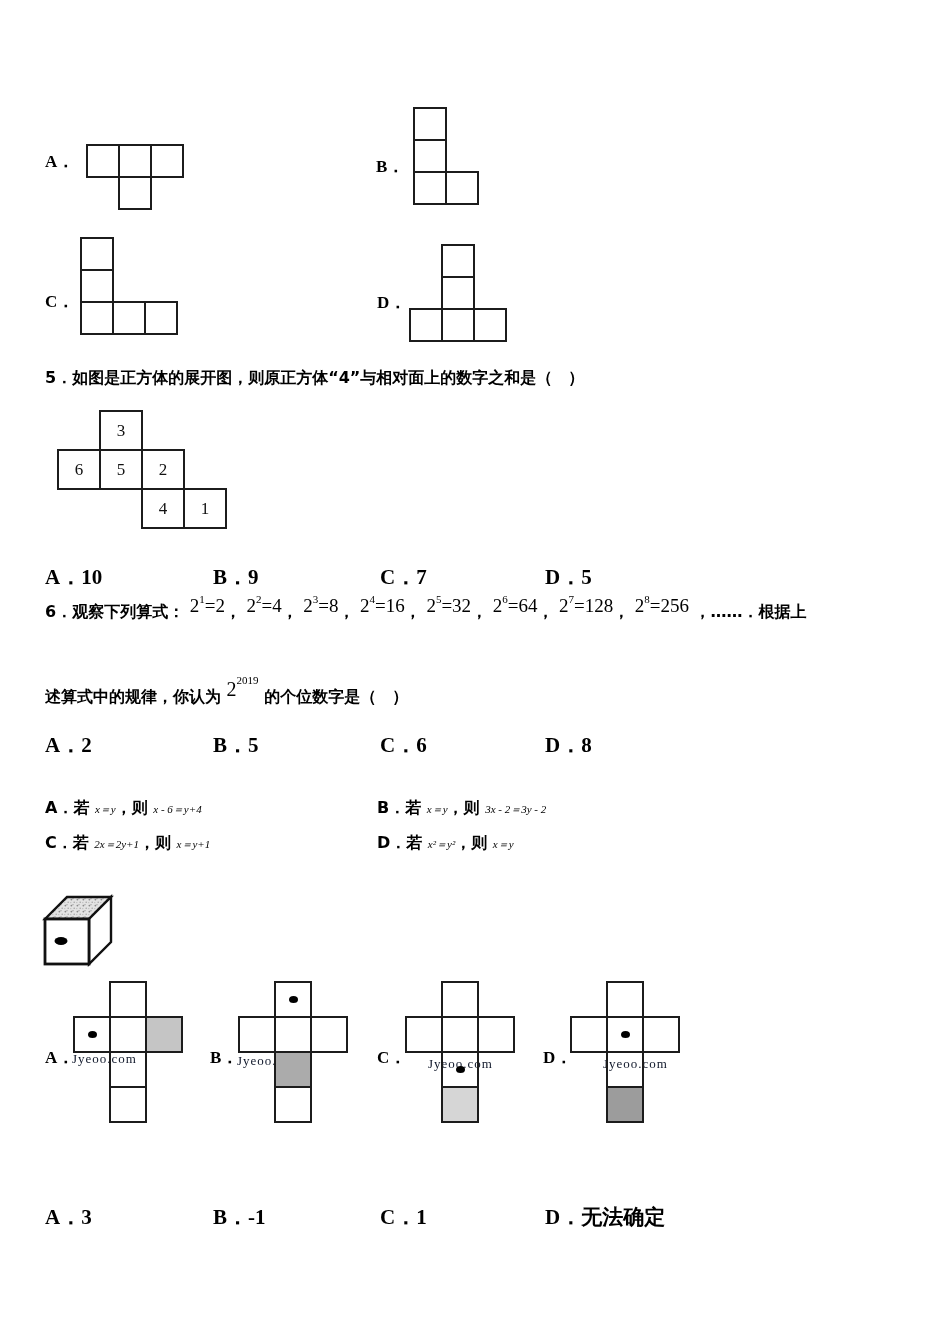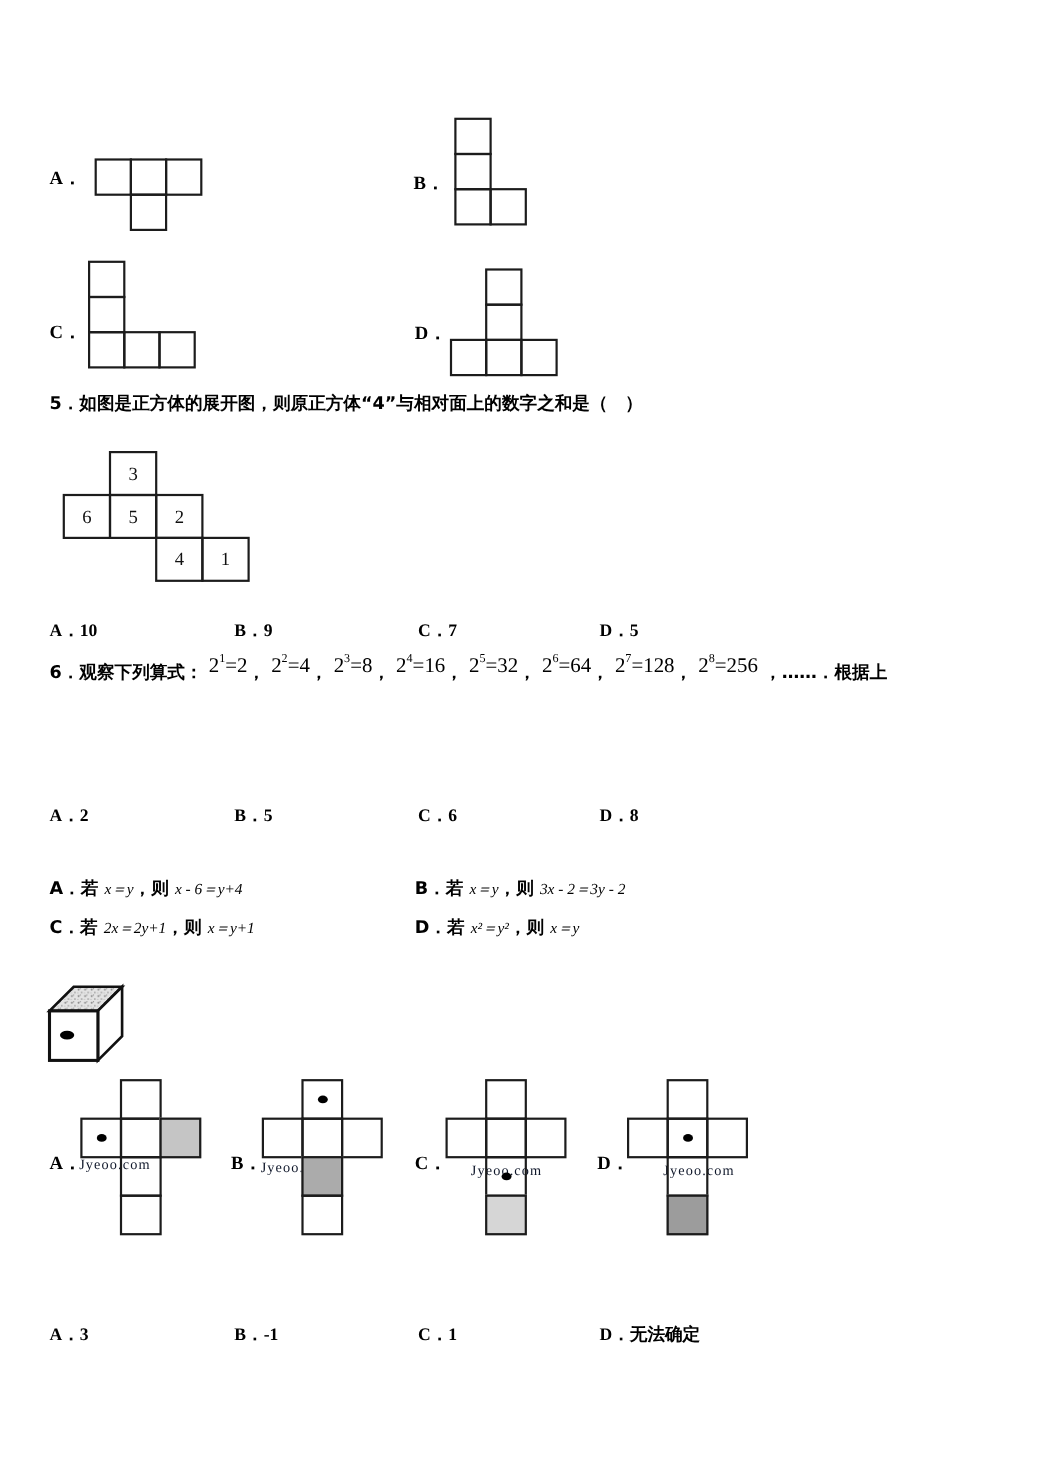--- a/index.html
+++ b/index.html
@@ -2,34 +2,34 @@
 <html><head>
 <meta charset="utf-8">
 <style>
   * { margin:0; padding:0; box-sizing:border-box; }
   html,body { background:#ffffff; }
   .page { position:relative; width:950px; height:1344px; background:#ffffff;
           color:#000; font-family:"DejaVu Sans",sans-serif; overflow:hidden; }
   .abs { position:absolute; }
   .cn { font-weight:700; font-size:16px; white-space:nowrap; }
   .letter { font-family:"Liberation Serif",serif; font-weight:700; font-size:17px; }
-  .ans { position:absolute; font-family:"Liberation Serif",serif; font-weight:700; font-size:16px; white-space:nowrap; }
+  .ans { position:absolute; font-family:"Liberation Serif",serif; font-weight:700; font-size:21px; white-space:nowrap; }
   .shape { position:absolute; }
   .cell { position:absolute; border:2px solid #1c1c1c; display:flex; align-items:center;
           justify-content:center; font-family:"Liberation Serif",serif; font-size:17px; color:#111; }
   .dot { width:9px; height:7px; background:#000; border-radius:50%; display:block; }
   .mline { white-space:nowrap; }
   .mterm { font-family:"Liberation Serif",serif; font-size:19px; font-weight:400;
            position:relative; top:-5px; display:inline-block; }
   .mterm sup { font-size:11px; position:relative; top:-2px; }
   .mterm.big { font-size:20px; top:-6px; }
   .mterm.big sup { font-size:11px; top:-4px; }
   .msep { font-weight:700; font-size:16px; }
   .imath { font-family:"Liberation Serif",serif; font-style:italic; font-weight:400;
-           font-size:14px; display:inline-block; }
+           font-size:11px; display:inline-block; }
   .imath.raised { font-size:18px; position:relative; top:-8px; padding:0 3px; }
   .watermark { position:absolute; color:#0f172a; font-size:13px; letter-spacing:1px;
                font-family:"Liberation Serif",serif; }
 </style>
 </head>
 <body>
 
 <div class="page">
 
   <span class="abs letter" style="left:45px; top:150px">A．</span>
@@ -59,21 +59,21 @@
 
   <span class="abs letter" style="left:377px; top:291px">D．</span>
   <div class="shape" style="left: 409px; top: 244px;">
       <div class="cell" style="left: 32px; top: 0px; width: 34px; height: 34px;"></div>
       <div class="cell" style="left: 32px; top: 32px; width: 34px; height: 34px;"></div>
       <div class="cell" style="left: 0px; top: 64px; width: 34px; height: 34px;"></div>
       <div class="cell" style="left: 32px; top: 64px; width: 34px; height: 34px;"></div>
       <div class="cell" style="left: 64px; top: 64px; width: 34px; height: 34px;"></div>
     </div>
 
-  <div class="abs cn" style="left:45px; top:357px">5．如图是正方体的展开图，则原正方体“4”与相对面上的数字之和是（　）</div>
+  <div class="abs cn" style="left:45px; top:368px">5．如图是正方体的展开图，则原正方体“4”与相对面上的数字之和是（　）</div>
   <div class="shape" style="left: 57px; top: 410px;">
       <div class="cell" style="left: 42px; top: 0px; width: 44px; height: 41px;">3</div>
       <div class="cell" style="left: 0px; top: 39px; width: 44px; height: 41px;">6</div>
       <div class="cell" style="left: 42px; top: 39px; width: 44px; height: 41px;">5</div>
       <div class="cell" style="left: 84px; top: 39px; width: 44px; height: 41px;">2</div>
       <div class="cell" style="left: 84px; top: 78px; width: 44px; height: 41px;">4</div>
       <div class="cell" style="left: 126px; top: 78px; width: 44px; height: 41px;">1</div>
     </div>
   <div>
     <span class="ans" style="left:45px;  top:563px">A．10</span>
@@ -88,20 +88,25 @@
     <span class="mterm"><span>2</span><sup>2</sup><span>=4</span></span><span class="msep">，</span>
     <span class="mterm"><span>2</span><sup>3</sup><span>=8</span></span><span class="msep">，</span>
     <span class="mterm"><span>2</span><sup>4</sup><span>=16</span></span><span class="msep">，</span>
     <span class="mterm"><span>2</span><sup>5</sup><span>=32</span></span><span class="msep">，</span>
     <span class="mterm"><span>2</span><sup>6</sup><span>=64</span></span><span class="msep">，</span>
     <span class="mterm"><span>2</span><sup>7</sup><span>=128</span></span><span class="msep">，</span>
     <span class="mterm"><span>2</span><sup>8</sup><span>=256</span></span>
     <span>，……．根据上</span>
   </div>
 
+  <div class="abs cn mline" style="left:45px; top:684px">
+    <span>述算式中的规律，你认为</span>
+    <span class="mterm big"><span>2</span><sup>2019</sup></span>
+    <span>的个位数字是（　）</span>
+  </div>
   <div>
     <span class="ans" style="left:45px;  top:731px">A．2</span>
     <span class="ans" style="left:213px; top:731px">B．5</span>
     <span class="ans" style="left:380px; top:731px">C．6</span>
     <span class="ans" style="left:545px; top:731px">D．8</span>
   </div>
 
   <div class="abs cn mline" style="left:45px; top:798px">
     <span>A．若</span> <span class="imath">x＝y</span><span>，则</span> <span class="imath">x - 6＝y+4</span>
   </div>

